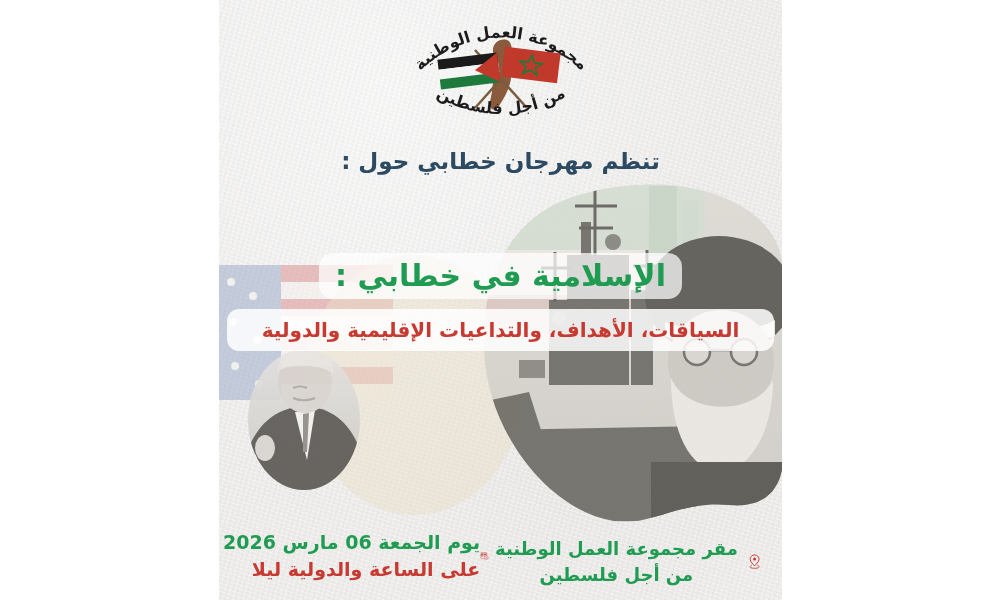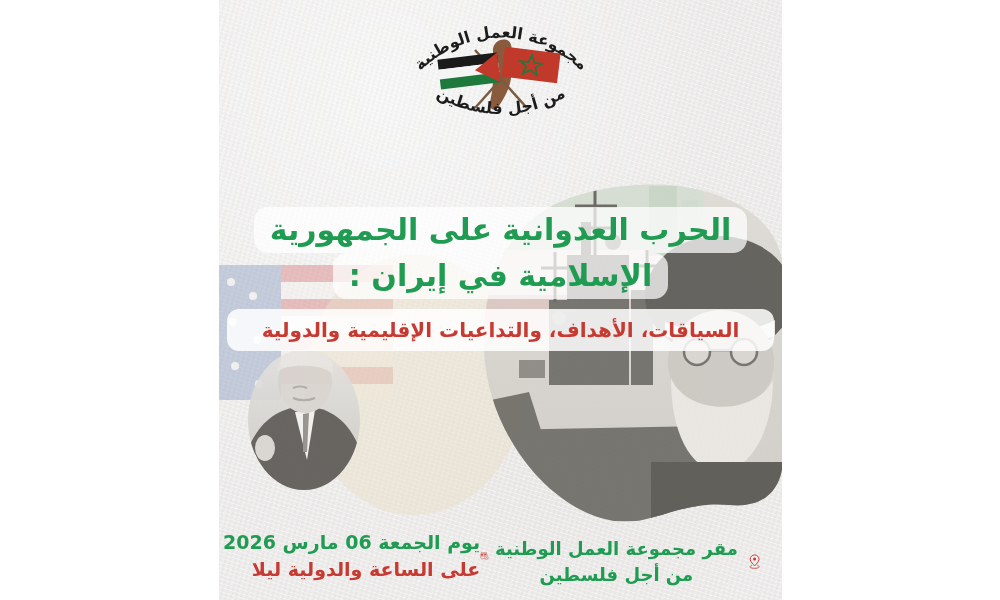--- a/index.html
+++ b/index.html
@@ -167,26 +167,24 @@
       <g transform="rotate(7 130 61)">
         <rect x="102" y="46" width="56" height="30" fill="#c0392b"></rect>
         <path d="M130,51 L133,58.5 L141,58.5 L134.7,63 L137,70.5 L130,66 L123,70.5 L125.3,63 L119,58.5 L127,58.5 Z" fill="none" stroke="#1e7a3c" stroke-width="1.6"></path>
       </g>
       <text font-size="16" font-weight="bold" fill="#1c1c1c" text-anchor="middle">
         <textPath href="#bottomArc" startOffset="50%">من أجل فلسطين</textPath>
       </text>
     </svg>
   </div>
 
-
-  <div class="txt title-line t1">
-    <span class="pill">الحرب العدوانية على الجمهورية</span>
-  </div>
+  <div class="txt intro">تنظم مهرجان خطابي حول :</div>
+
   <div class="txt title-line t2">
-    <span class="pill">الإسلامية في إيران :</span>
+    <span class="pill">الإسلامية في خطابي :</span>
   </div>
 
   <div class="txt subtitle">
     <span class="pill">السياقات، الأهداف، والتداعيات الإقليمية والدولية</span>
   </div>
 
   <div class="bottom-group schedule">
     <div class="stack">
       <div class="date-line">يوم الجمعة 06 مارس 2026</div>
       <div class="time-line">على الساعة والدولية ليلا</div>

